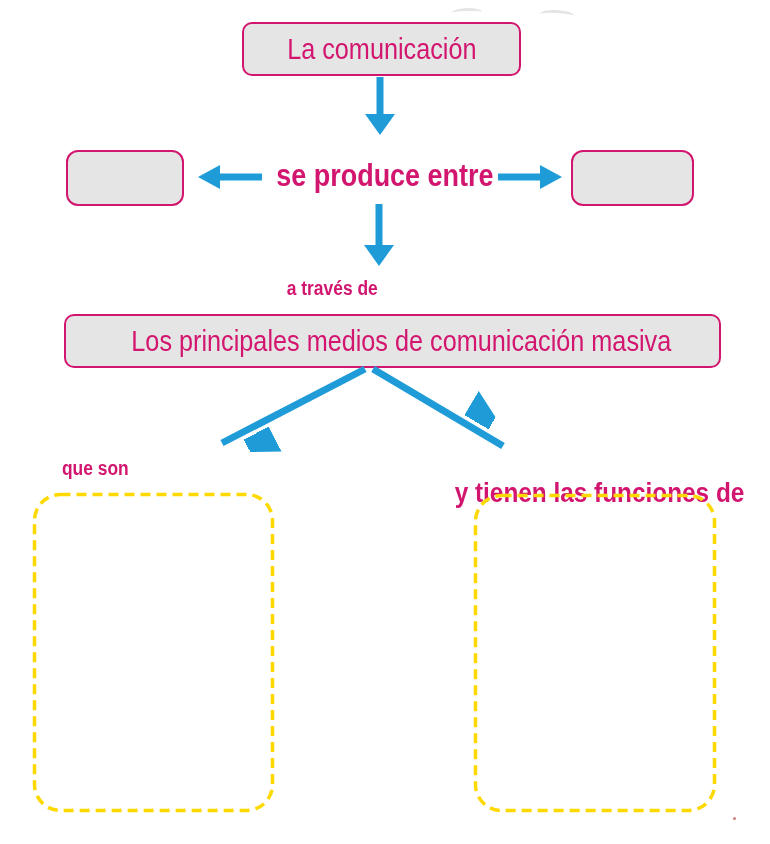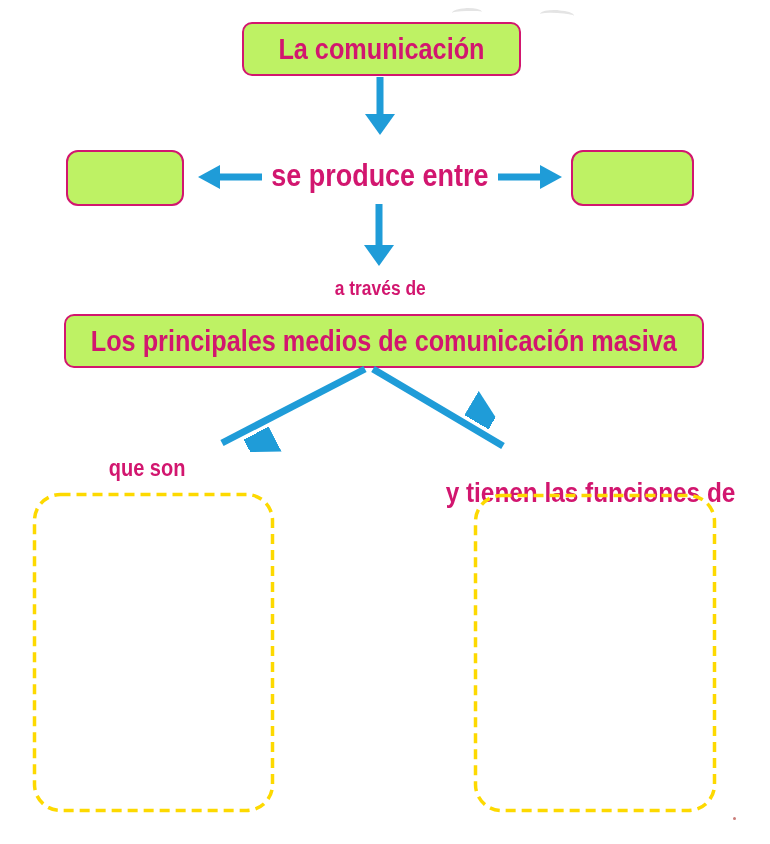--- a/index.html
+++ b/index.html
@@ -2,26 +2,26 @@
 <html><head>
 <meta charset="utf-8">
 <style>
   html,body{margin:0;padding:0;}
   body{
     width:770px;height:844px;background:#ffffff;position:relative;overflow:hidden;
     font-family:"Liberation Sans","DejaVu Sans",sans-serif;
   }
   .abs{position:absolute;}
   .node{
-    border:2.5px solid #d2166f;border-radius:10px;background:#bef264;
+    border:2.5px solid #d2166f;border-radius:10px;background:#e5e5e5;
     display:flex;align-items:center;justify-content:center;
-    color:#d2166f;font-weight:bold;
+    color:#d2166f;font-weight:normal;
   }
   .plabel{
-    display:flex;align-items:center;justify-content:center;
+    display:flex;align-items:center;
     color:#d2166f;font-weight:bold;
   }
   .ctext{display:inline-block;transform:scaleX(0.87);transform-origin:center;white-space:nowrap;}
   .smudge{border-top:3px solid #c4c4c4;border-radius:50%;opacity:0.45;}
   .speck{width:3px;height:3px;background:#b4443f;border-radius:50%;opacity:0.7;}
   svg{display:block;}
 </style>
 </head>
 <body>
 
@@ -61,35 +61,35 @@
 
 <svg class="abs" style="left:362px;top:204px;" width="34" height="62" viewBox="0 0 34 62">
   <rect x="13.5" y="0" width="7" height="43" fill="#1f9cd8"></rect>
   <polygon points="2,41 32,41 17,62" fill="#1f9cd8"></polygon>
 </svg>
 
 <div class="abs plabel" style="left:280px;top:270px;width:200px;height:36px;font-size:20px;">
   <span class="ctext">a través de</span>
 </div>
 
-<div class="abs node" style="left:64px;top:314px;width:636px;height:50px;font-size:29px;">
+<div class="abs node" style="left:64px;top:314px;width:636px;height:50px;font-size:29px;padding-left:17px;">
   <span class="ctext">Los principales medios de comunicación masiva</span>
 </div>
 
 <svg class="abs" style="left:195px;top:363px;" width="330" height="95" viewBox="0 0 330 95">
   <defs>
     <marker id="ah" markerWidth="4" markerHeight="4" refX="7" refY="5" orient="auto">
       <path d="M0,0 L10,5 L0,10 Z" fill="#1f9cd8"></path>
     </marker>
   </defs>
   <line x1="170" y1="6" x2="27" y2="80" stroke="#1f9cd8" stroke-width="7" marker-end="url(#ah)"></line>
   <line x1="178" y1="6" x2="308" y2="83" stroke="#1f9cd8" stroke-width="7" marker-end="url(#ah)"></line>
 </svg>
 
-<div class="abs plabel" style="left:67px;top:450px;width:160px;height:36px;font-size:23px;">
+<div class="abs plabel" style="left:57px;top:450px;width:160px;height:36px;font-size:20px;">
   <span class="ctext">que son</span>
 </div>
 <div class="abs plabel" style="left:433px;top:450px;width:314px;height:36px;font-size:28px;margin-top:25px;">
   <span class="ctext">y tienen las funciones de</span>
 </div>
 
 <svg class="abs" style="left:32px;top:492px;" width="243" height="321" viewBox="0 0 243 321">
   <rect x="2.5" y="2.5" width="238" height="316" rx="26" fill="none" stroke="#fdd900" stroke-width="3.5" stroke-dasharray="10 6"></rect>
 </svg>
 <svg class="abs" style="left:473px;top:493px;" width="244" height="320" viewBox="0 0 244 320">

